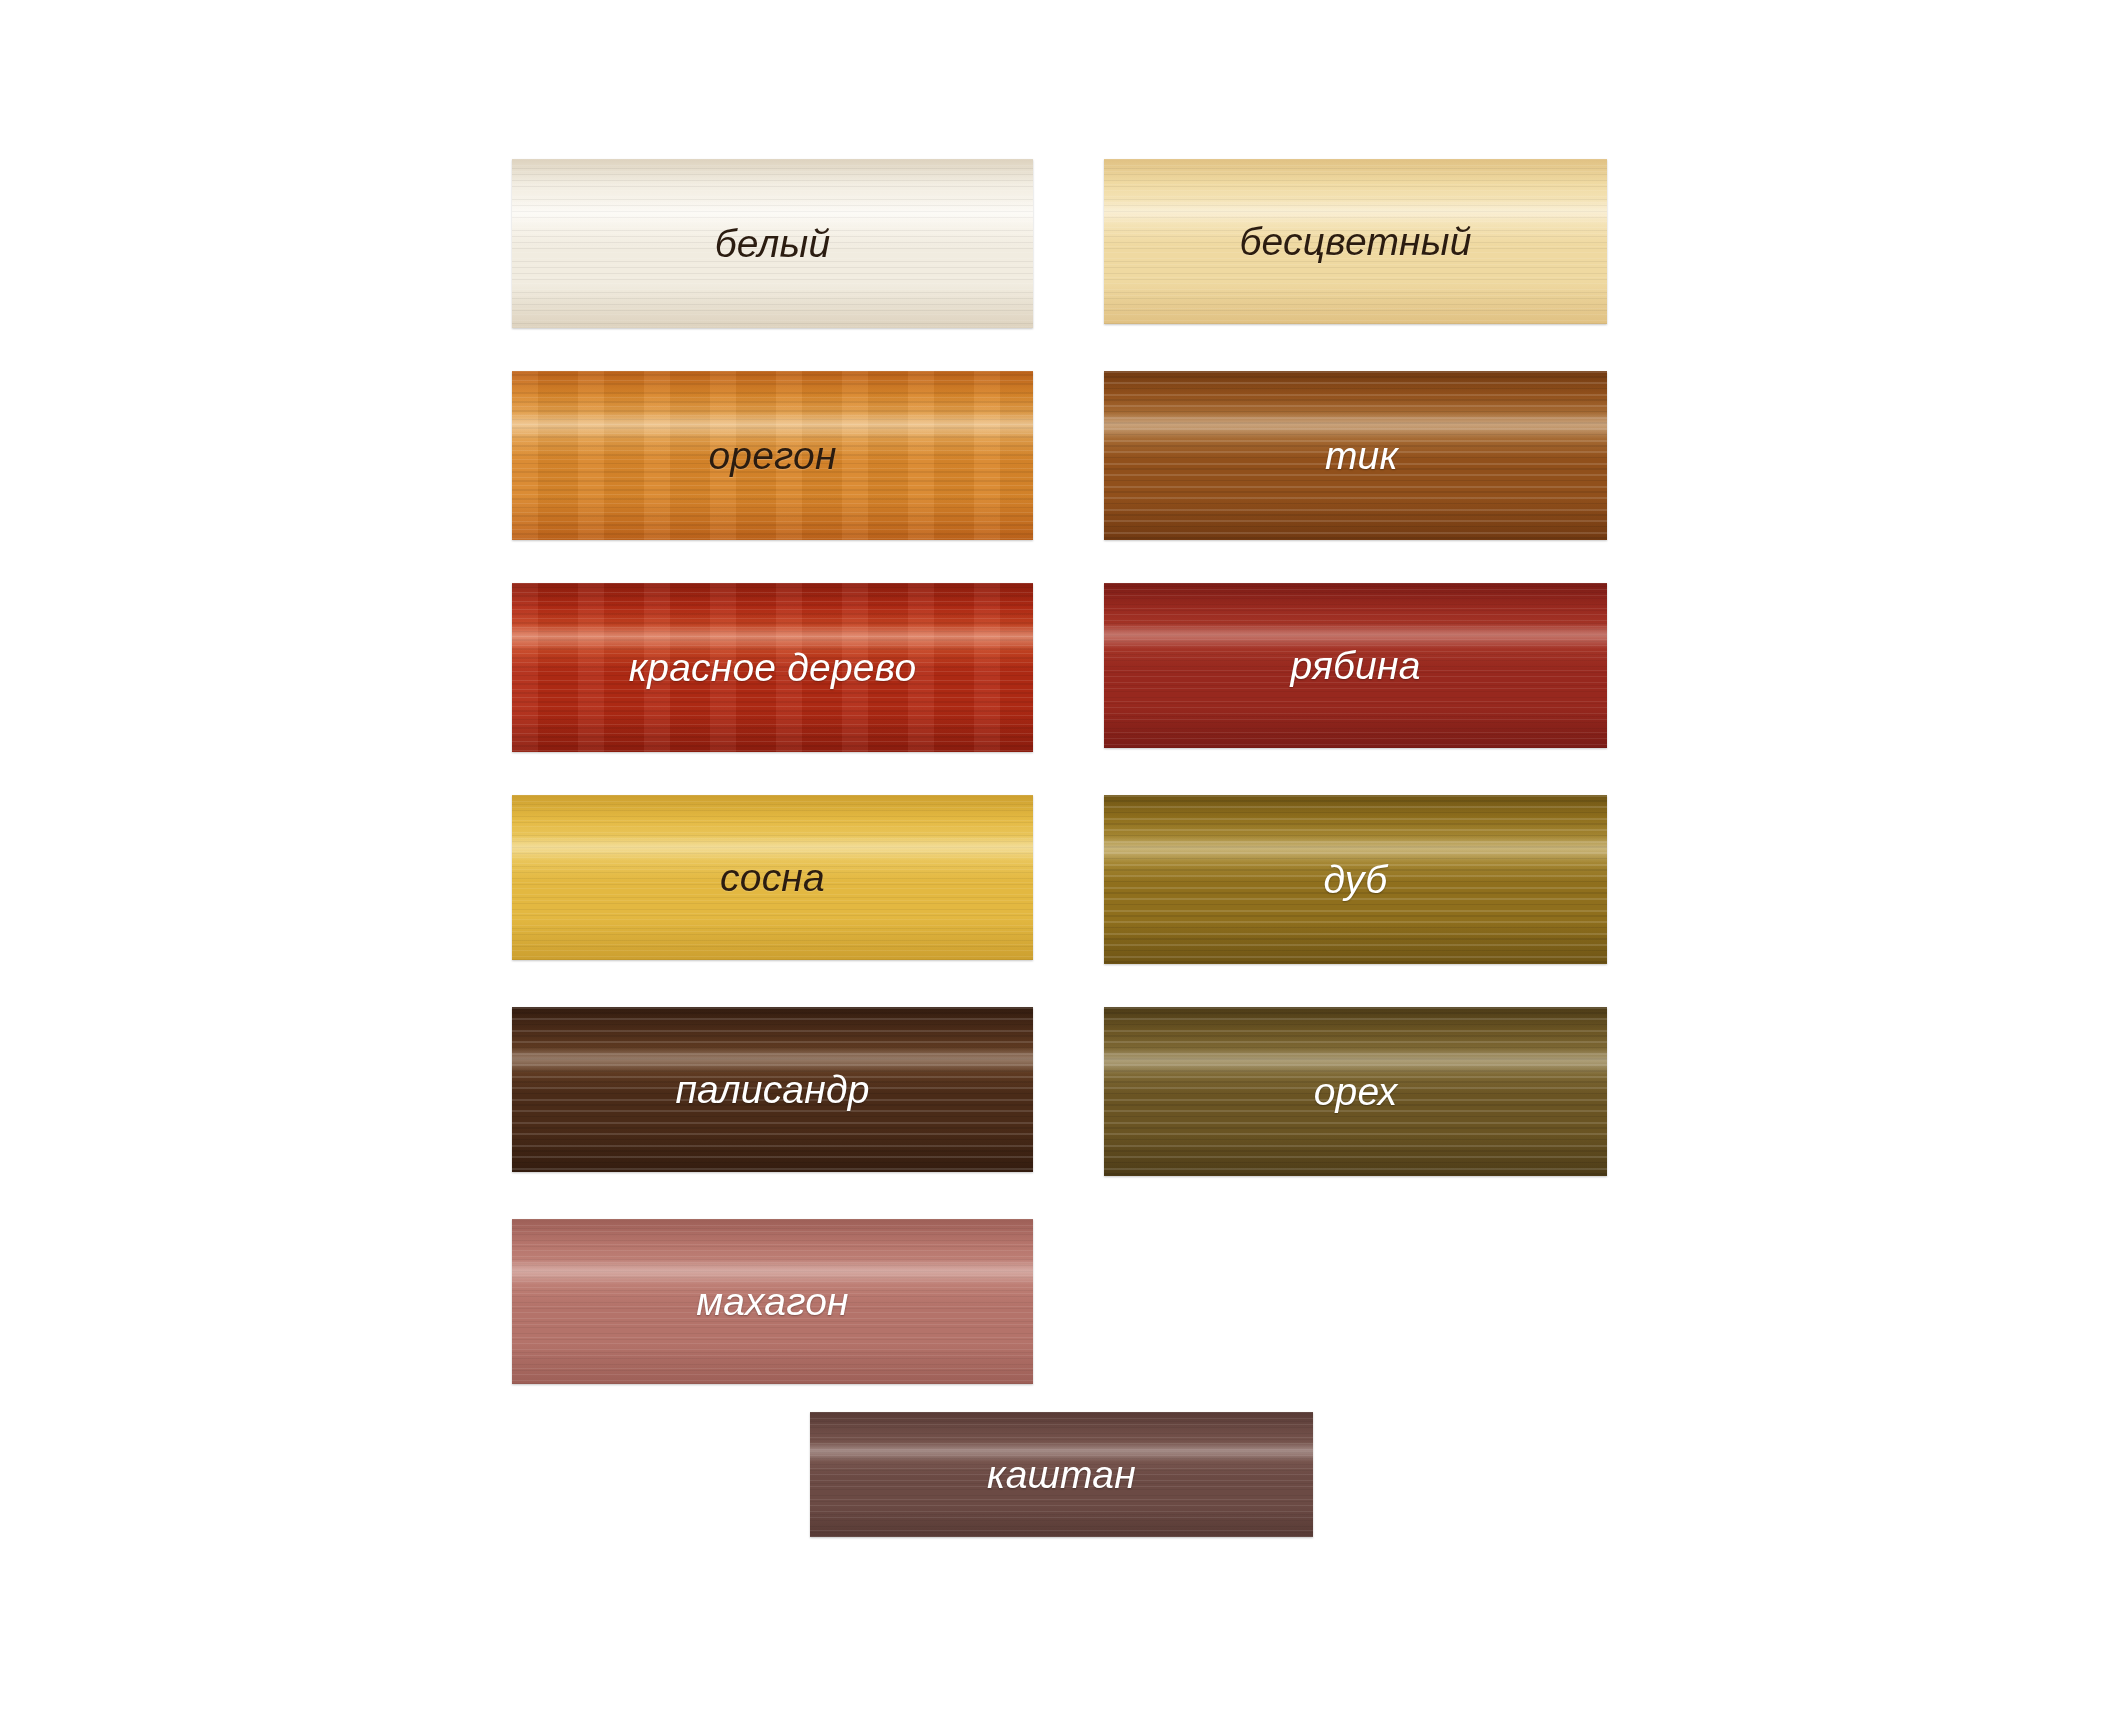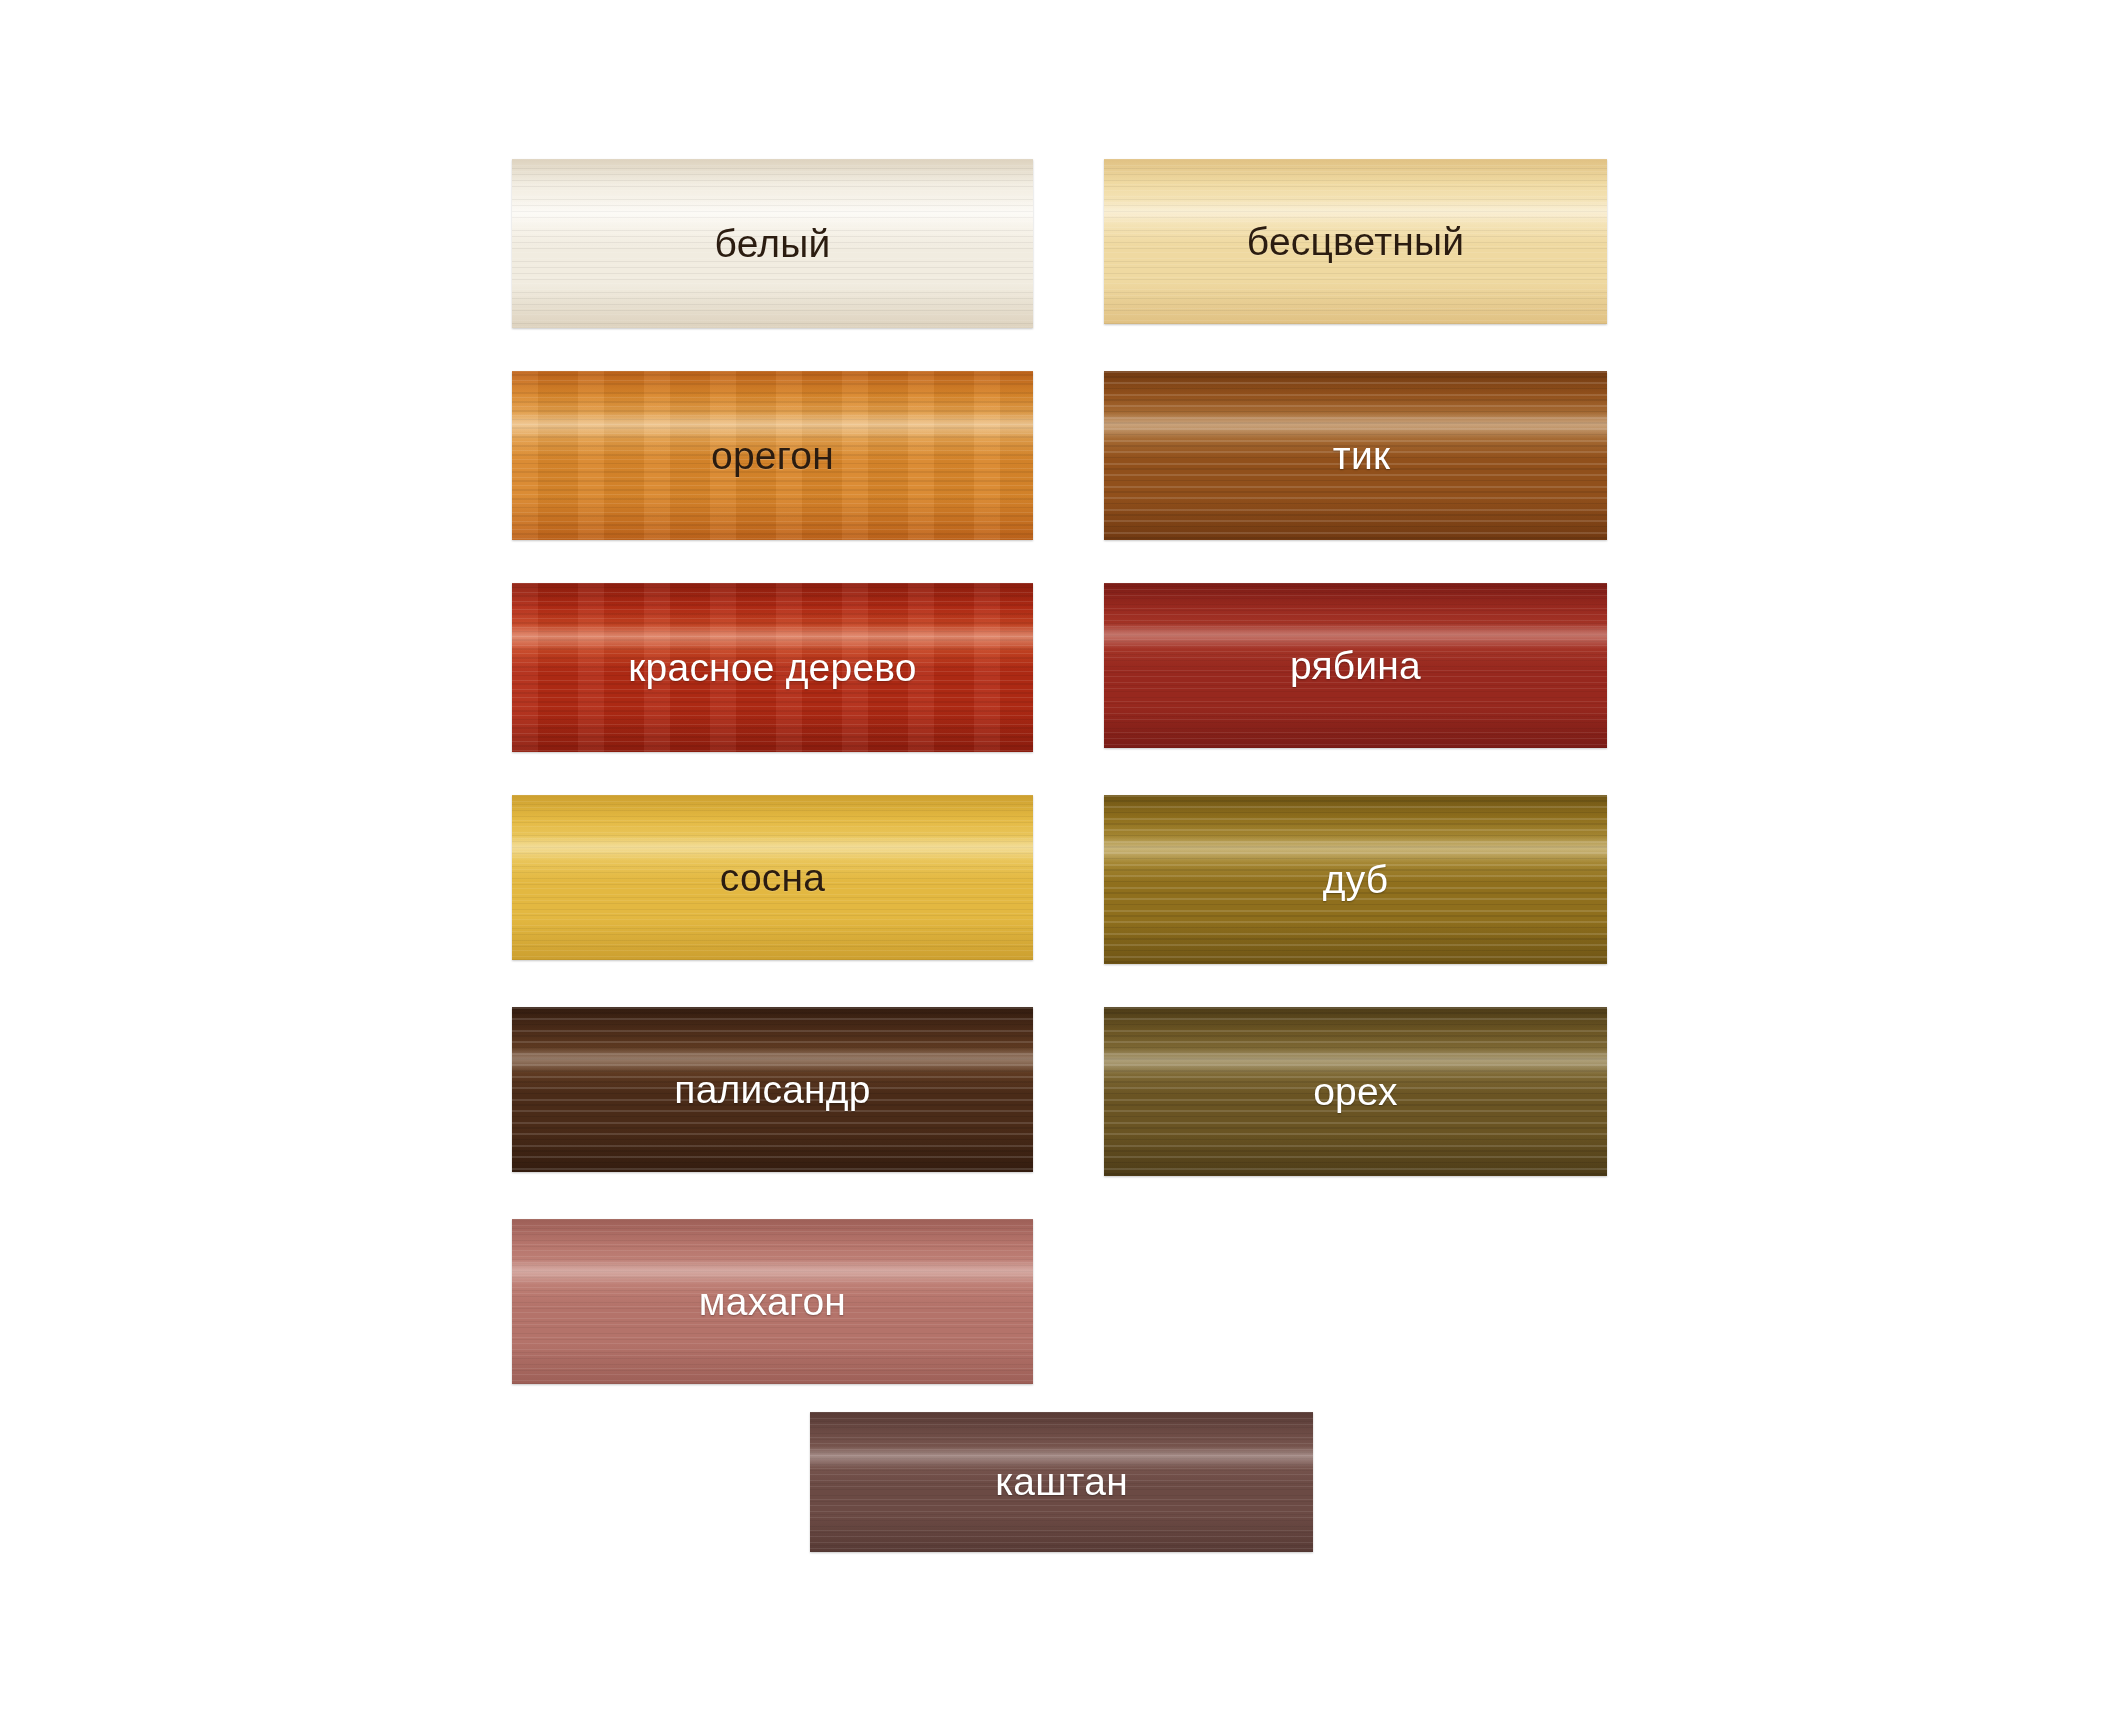--- a/index.html
+++ b/index.html
@@ -36,20 +36,21 @@
 
   .swatch {
     position: relative;
     height: 169px;
     overflow: hidden;
     box-sizing: border-box;
     display: flex;
     align-items: center;
     justify-content: center;
     box-shadow: 0 0.9px 1.8px rgba(0,0,0,0.22);
+    font-style: italic;
   }
   .swatch.col-right { height: 165px; }
 
   
   .grain {
     position: absolute;
     inset: 0;
     pointer-events: none;
   }
   .grain.fine {
@@ -119,21 +120,21 @@
   .swatch-label.shadow-dark  { text-shadow: 0 0.9px 0.9px rgba(255,255,255,0.18); }
   .swatch-label.shadow-light { text-shadow: 0 0.9px 1.8px rgba(0,0,0,0.30); }
 
   
   .swatch-bottom-wrap {
     position: absolute;
     left: 810px;
     top: 1412px;
     width: 503px;
   }
-  .swatch-bottom-wrap .swatch { height: 140px; }
+  .swatch-bottom-wrap .swatch { height: 125px; }
 </style>
 </head>
 <body style="background: rgb(255, 255, 255);">
 
 <div class="chart-root">
 
   <div class="swatch-grid">
 
     <div class="swatch col-left" style="background: linear-gradient(rgb(221, 210, 190) 0%, rgb(241, 236, 224) 14%, rgb(251, 248, 242) 32%, rgb(241, 236, 224) 52%, rgb(241, 236, 224) 74%, rgb(221, 210, 190) 100%);">
       <div class="grain fine"></div>

